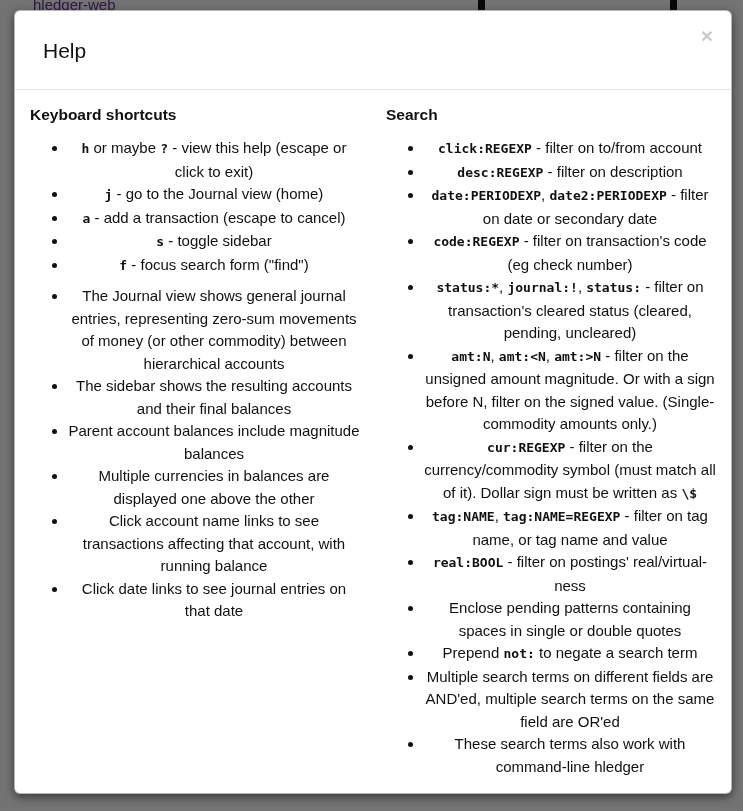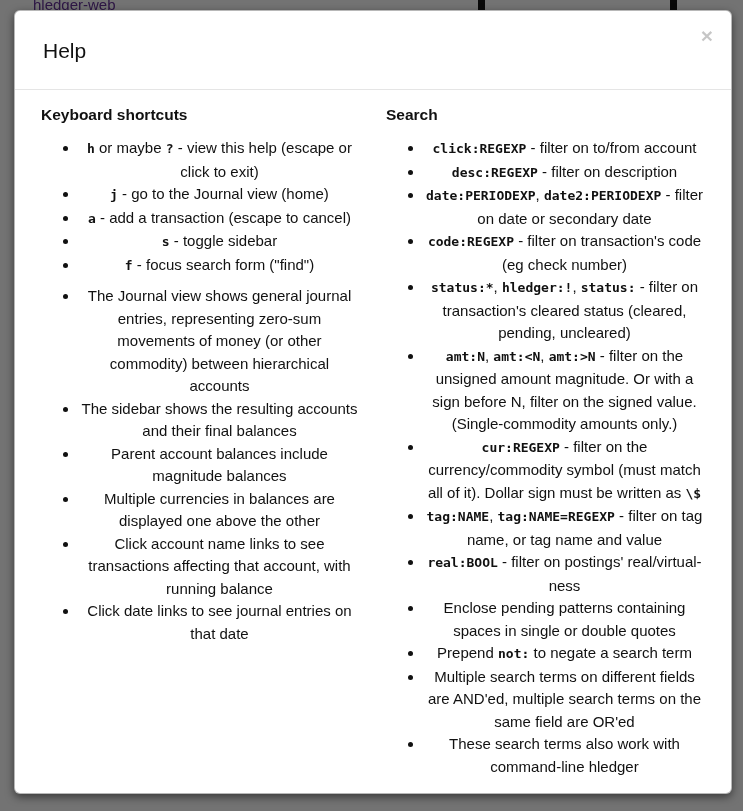--- a/index.html
+++ b/index.html
@@ -31,21 +31,21 @@
     position:relative; padding:15px 16px 13px;
     border-bottom:1px solid #e5e5e5;
   }
   .modal-title { margin:12px; font-size:21px; font-weight:500; line-height:1.25; color:#111; }
   .close-button {
     position:absolute; right:14px; top:12px;
     background:none; border:0; padding:2px 4px; cursor:pointer;
     font-family:"Liberation Sans", sans-serif;
     font-size:21px; font-weight:bold; line-height:1; color:#000; opacity:0.22;
   }
-  .modal-body { padding:8px 26px 15px; display:flex; gap:26px; }
+  .modal-body { padding:8px 15px 15px; display:flex; gap:26px; }
   .column { flex:1 1 0; min-width:0; }
   .section-title { font-size:15.5px; font-weight:bold; margin:8px 0 13px; color:#111; }
   .help-list + .section-title { margin-top:20px; }
   .help-list {
     margin:0 0 8px; padding-left:38px;
     font-size:15px; line-height:22.5px; color:#111;
     list-style-type:disc;
   }
   .help-list li { margin:0;text-align:center; }
   .help-list code {
@@ -88,21 +88,21 @@
           <li>Click date links to see journal entries on that date</li>
         </ul>
       </div>
     <div class="column">
         <h3 class="section-title">Search</h3>
         <ul class="help-list">
           <li><code>click:REGEXP</code> - filter on to/from account</li>
           <li><code>desc:REGEXP</code> - filter on description</li>
           <li><code>date:PERIODEXP</code>, <code>date2:PERIODEXP</code> - filter on date or secondary date</li>
           <li><code>code:REGEXP</code> - filter on transaction's code (eg check number)</li>
-          <li><code>status:*</code>, <code>hledger:!</code>, <code>status:</code> - filter on transaction's cleared status (cleared, pending, uncleared)</li>
+          <li><code>status:*</code>, <code>journal:!</code>, <code>status:</code> - filter on transaction's cleared status (cleared, pending, uncleared)</li>
           <li><code>amt:N</code>, <code>amt:&lt;N</code>, <code>amt:&gt;N</code> - filter on the unsigned amount magnitude. Or with a sign before N, filter on the signed value. (Single-commodity amounts only.)</li>
           <li><code>cur:REGEXP</code> - filter on the currency/commodity symbol (must match all of it). Dollar sign must be written as <code>\$</code></li>
           <li><code>tag:NAME</code>, <code>tag:NAME=REGEXP</code> - filter on tag name, or tag name and value</li>
           <li><code>real:BOOL</code> - filter on postings' real/virtual-ness</li>
           <li>Enclose pending patterns containing spaces in single or double quotes</li>
           <li>Prepend <code>not:</code> to negate a search term</li>
           <li>Multiple search terms on different fields are AND'ed, multiple search terms on the same field are OR'ed</li>
           <li>These search terms also work with command-line hledger</li>
         </ul>
       </div>

